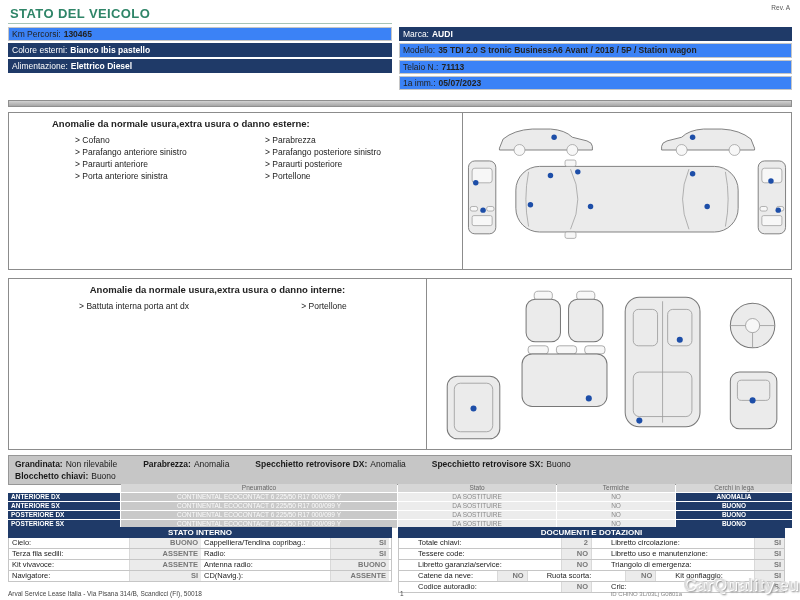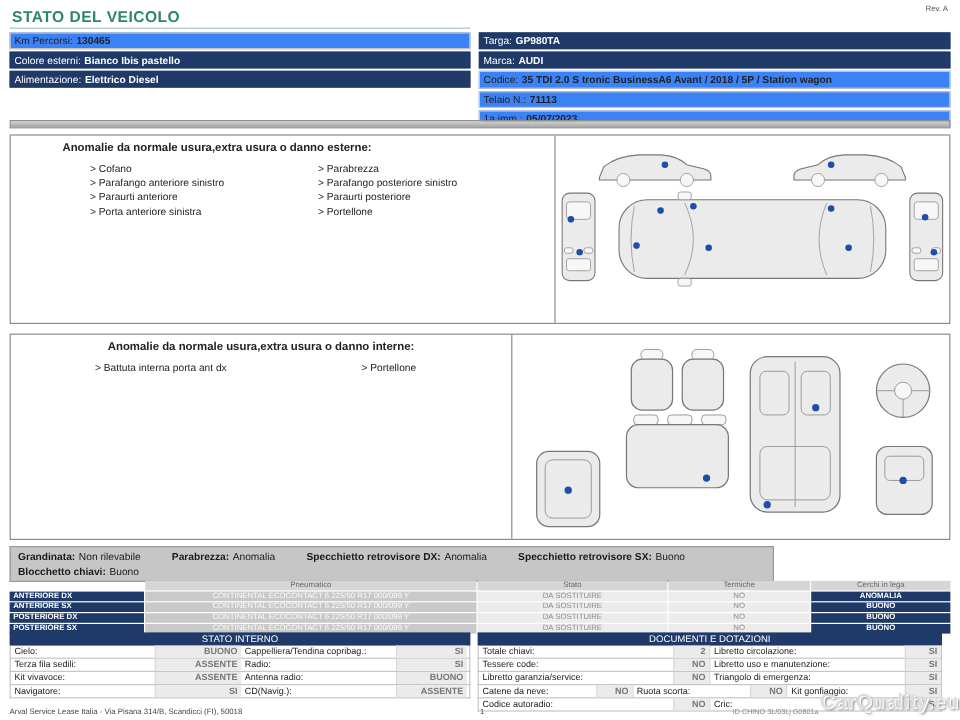--- a/index.html
+++ b/index.html
@@ -23,44 +23,44 @@
   .panel.ext { top:112px; height:158px;padding-left:36px; }
   .panel.int { top:278px; height:172px;text-align:center; }
   .panel-text { width:418px; border-right:1px solid #8c8c8c; padding:5px 7px; }
   .panel-title { font-weight:bold; font-size:9.5px; margin-bottom:5px; }
   .cols { display:flex;margin-left:23px; }
   .col { width:50%; }
   .anom-item { font-size:8.5px; line-height:12px; color:#222; }
   .panel-diagram { flex:1; position:relative; }
   .panel-diagram svg { width:100%; height:100%; display:block; }
 
-  .status { position:absolute; top:455px; left:8px; width:637px; background:#c6c6c6; border:1px solid #979797; padding:3px 6px; font-size:8.5px; color:#1a1a1a; }
+  .status { position:absolute; top:455px; left:8px; width:784px; background:#c6c6c6; border:1px solid #979797; padding:3px 6px; font-size:8.5px; color:#1a1a1a; }
   .status-line1 { display:flex; gap:26px; margin-bottom:2px; }
   .status-item .sl { font-weight:bold; }
   .status-item .sv { margin-left:3px; }
 
   .tires { position:absolute; top:484px; left:8px; width:784px; display:grid; grid-template-columns:112px 276px 158px 118px 116px; gap:1px; font-size:6.5px; }
   .tcell { height:8px; line-height:8px; overflow:hidden; white-space:nowrap; }
   .tcell.head { background:#d6d6d6; color:#666; text-align:center; }
   .tcell.head.empty { background:transparent; }
   .tcell.pos { background:#1f3a68; color:#fff; font-weight:bold; padding-left:3px; }
   .tcell.desc { background:#c9c9c9; color:#fbfbfb; text-align:center; }
   .tcell.stato, .tcell.term { background:#ececec; color:#8a8a8a; text-align:center; }
   .tcell.cerchi { background:#1f3a68; color:#fff; text-align:center; font-weight:bold; }
 
   .bt { position:absolute; font-size:7.5px; top:527px; }
-  .bt-header { background:#1f3a68; color:#fff; font-weight:normal; text-align:center; height:11px; line-height:11px; font-size:8px; }
+  .bt-header { background:#1f3a68; color:#fff; font-weight:bold; text-align:center; height:11px; line-height:11px; font-size:8px; }
   .stato-interno { left:8px; width:384px; }
   .documenti { left:398px; width:387px; }
   .si-row { display:grid; grid-template-columns:120px 72px 129px 59px; border:1px solid #c6c6c6; border-top:none; height:11px; line-height:10px; }
   .doc-row { display:flex; border:1px solid #c6c6c6; border-top:none; height:11px; line-height:10px; }
   .pair { flex:1; display:flex; }
   .pair + .pair { border-left:1px solid #d9d9d9; }
   .lbl { padding-left:3px; color:#222; overflow:hidden; white-space:nowrap; }
-  .pair .lbl { flex:1; }
+  .pair .lbl { flex:1;margin-left:16px; }
   .val { font-weight:bold; color:#777; text-align:right; padding-right:3px; background:#ebebeb; border-left:1px solid #d9d9d9; overflow:hidden; }
   .pair .val { width:30px; }
 
   .footer-left  { position:absolute; bottom:3px; left:8px; font-size:6.5px; color:#444; }
   .footer-page  { position:absolute; bottom:3px; left:50%; font-size:6.5px; color:#444; }
   .footer-right { position:absolute; bottom:3px; right:118px; font-size:6px; color:#888; }
 
   .watermark { position:absolute; right:1px; bottom:5px; font-size:17px; font-weight:bold; color:#dcdcdc;
                text-shadow:1px 1px 0 #fff, 2px 2px 2px #8a8a8a; z-index:20; letter-spacing:.5px; }
 
@@ -83,27 +83,24 @@
   <div class="vrow dark">
     <span class="vlabel">Colore esterni:</span><span class="vvalue">Bianco Ibis pastello</span>
   </div>
   <div class="vrow dark">
     <span class="vlabel">Alimentazione:</span><span class="vvalue">Elettrico Diesel</span>
   </div>
 </div>
 
 <div class="info-right">
   <div class="vrow dark">
-    <span class="vlabel">Targa:</span><span class="vvalue">GP980TA</span>
-  </div>
-  <div class="vrow dark">
     <span class="vlabel">Marca:</span><span class="vvalue">AUDI</span>
   </div>
   <div class="vrow tall">
-    <span class="vlabel">Codice:</span><span class="vvalue">35 TDI 2.0 S tronic BusinessA6 Avant / 2018 / 5P / Station wagon</span>
+    <span class="vlabel">Modello:</span><span class="vvalue">35 TDI 2.0 S tronic BusinessA6 Avant / 2018 / 5P / Station wagon</span>
   </div>
   <div class="vrow">
     <span class="vlabel">Telaio N.:</span><span class="vvalue">71113</span>
   </div>
   <div class="vrow">
     <span class="vlabel">1a imm.:</span><span class="vvalue">05/07/2023</span>
   </div>
 </div>
 
 <div class="sep"></div>

